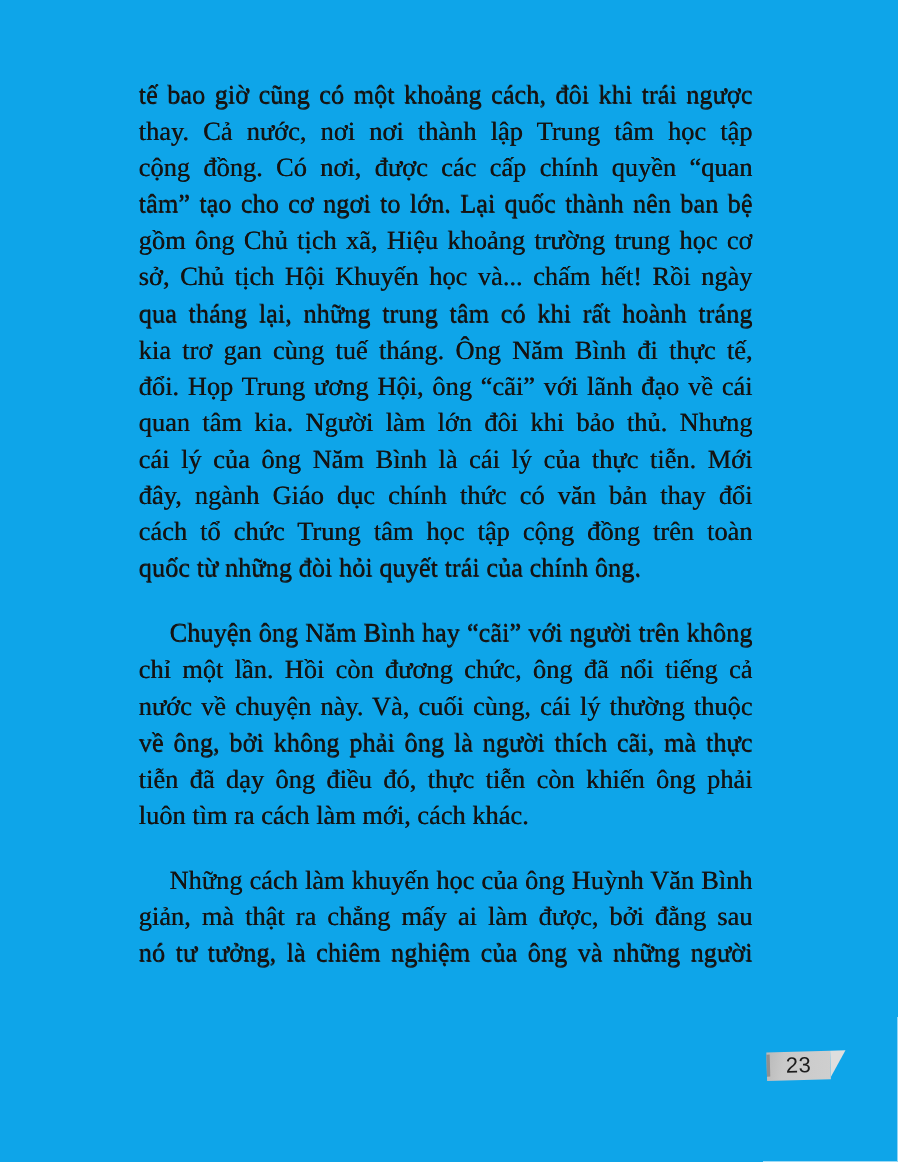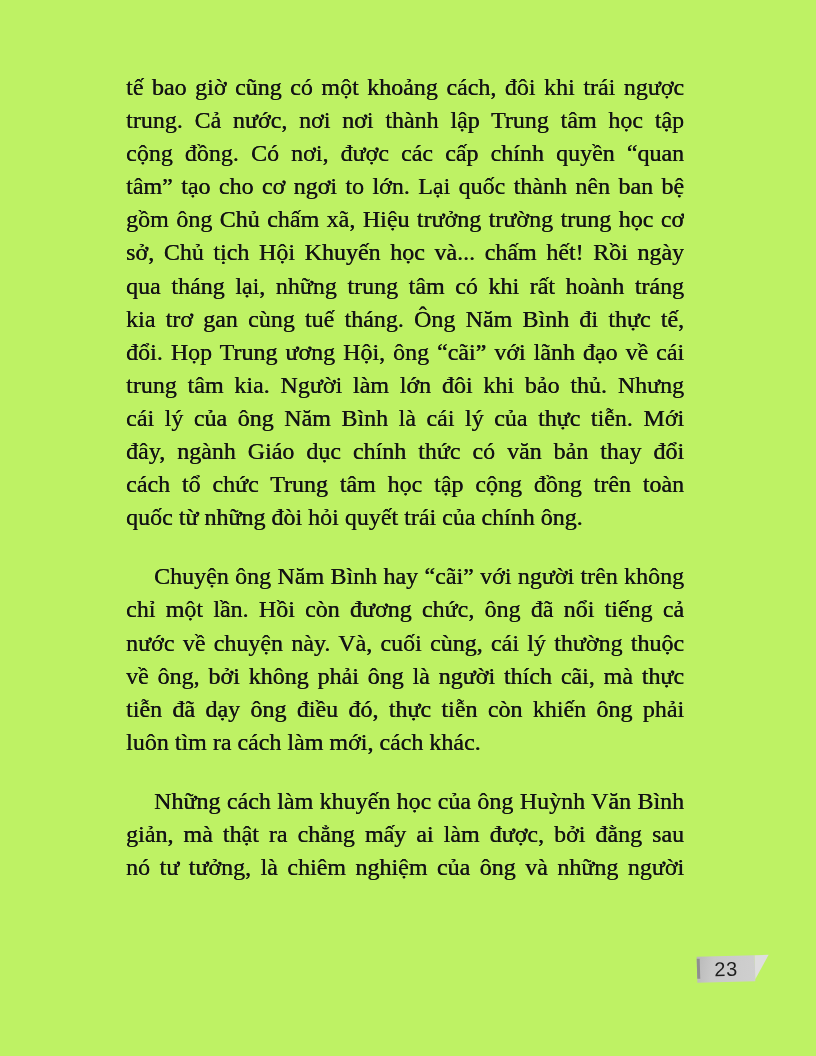--- a/index.html
+++ b/index.html
@@ -4,21 +4,21 @@
 <style>
   html, body {
     margin: 0;
     padding: 0;
     background: #ffffff;
   }
   .page {
     position: relative;
     width: 816px;
     height: 1056px;
-    background: #bef264;
+    background: #0ea5e9;
     overflow: hidden;
     font-family: "Liberation Serif", "DejaVu Serif", serif;
     color: #131313;
   }
   .textblock {
     position: absolute;
     left: 126px;
     top: 71px;
     width: 558px;
     font-size: 24px;
@@ -78,29 +78,29 @@
   }
 </style>
 </head>
 <body>
 
 <div class="page">
 
   <div class="textblock">
       <div class="paragraph">
         <div class="line">tế bao giờ cũng có một khoảng cách, đôi khi trái ngược</div>
-        <div class="line">trung. Cả nước, nơi nơi thành lập Trung tâm học tập</div>
+        <div class="line">thay. Cả nước, nơi nơi thành lập Trung tâm học tập</div>
         <div class="line">cộng đồng. Có nơi, được các cấp chính quyền “quan</div>
         <div class="line">tâm” tạo cho cơ ngơi to lớn. Lại quốc thành nên ban bệ</div>
-        <div class="line">gồm ông Chủ chấm xã, Hiệu trưởng trường trung học cơ</div>
+        <div class="line">gồm ông Chủ tịch xã, Hiệu khoảng trường trung học cơ</div>
         <div class="line">sở, Chủ tịch Hội Khuyến học và... chấm hết! Rồi ngày</div>
         <div class="line">qua tháng lại, những trung tâm có khi rất hoành tráng</div>
         <div class="line">kia trơ gan cùng tuế tháng. Ông Năm Bình đi thực tế,</div>
         <div class="line">đổi. Họp Trung ương Hội, ông “cãi” với lãnh đạo về cái</div>
-        <div class="line">trung tâm kia. Người làm lớn đôi khi bảo thủ. Nhưng</div>
+        <div class="line">quan tâm kia. Người làm lớn đôi khi bảo thủ. Nhưng</div>
         <div class="line">cái lý của ông Năm Bình là cái lý của thực tiễn. Mới</div>
         <div class="line">đây, ngành Giáo dục chính thức có văn bản thay đổi</div>
         <div class="line">cách tổ chức Trung tâm học tập cộng đồng trên toàn</div>
         <div class="line lastline">quốc từ những đòi hỏi quyết trái của chính ông.</div>
       </div>
       <div class="paragraph indented">
         <div class="line">Chuyện ông Năm Bình hay “cãi” với người trên không</div>
         <div class="line">chỉ một lần. Hồi còn đương chức, ông đã nổi tiếng cả</div>
         <div class="line">nước về chuyện này. Và, cuối cùng, cái lý thường thuộc</div>
         <div class="line">về ông, bởi không phải ông là người thích cãi, mà thực</div>

